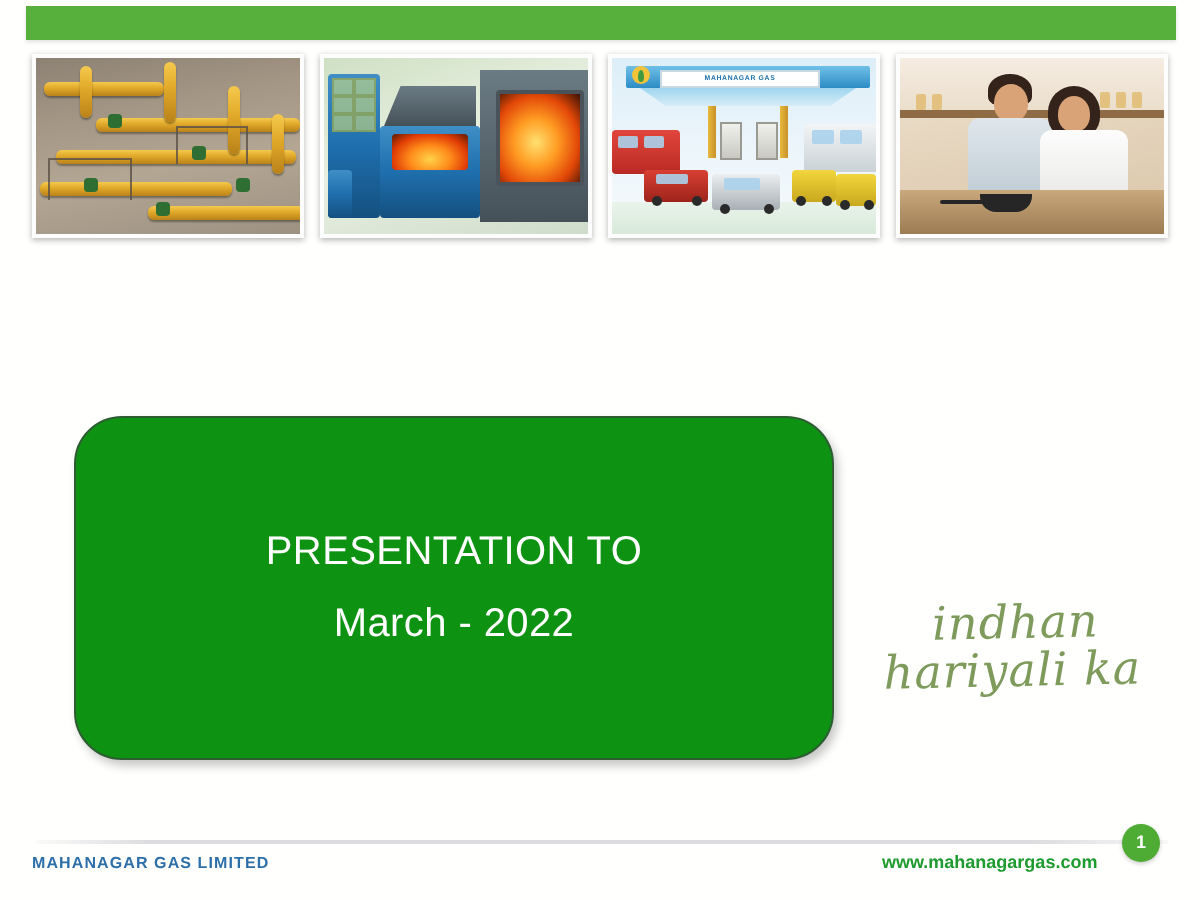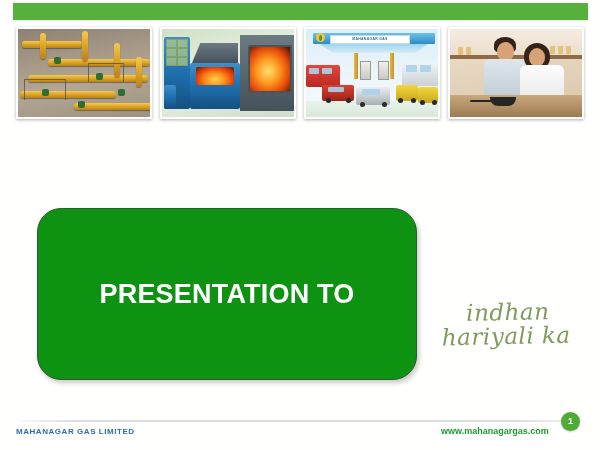--- a/index.html
+++ b/index.html
@@ -278,23 +278,23 @@
     border-radius: 24px;
     box-shadow: 2px 3px 5px rgba(0,0,0,0.22);
     box-sizing: border-box;
     display: flex;
     flex-direction: column;
     align-items: center;
     justify-content: center;
   }
   .title-line {
     color: #ffffff;
-    font-size: 27px;
+    font-size: 20px;
     line-height: 36px;
-    font-weight: bold;
+    font-weight: normal;
     letter-spacing: 0.2px;
     text-align: center;
     white-space: nowrap;
   }
 
   
   .tagline {
     position: absolute;
     left: 443px;
     top: 300px;
@@ -472,20 +472,21 @@
         <div class="counter"></div>
         <div class="pan" style="left:40px; top:68px; width:26px; height:9px;"></div>
         <div class="pan-handle" style="left:20px; top:71px; width:22px;"></div>
       </div>
     </div>
 
   </div>
 
   <div class="title-box">
     <div class="title-line">PRESENTATION TO</div>
+    <div class="title-line">March - 2022</div>
   </div>
 
   <div class="tagline">
     <span class="tagline-l1">indhan</span>
     <span class="tagline-l2">hariyali ka</span>
   </div>
 
   <div class="footer-rule"></div>
   <div class="footer-company">MAHANAGAR GAS LIMITED</div>
   <div class="footer-url">www.mahanagargas.com</div>

